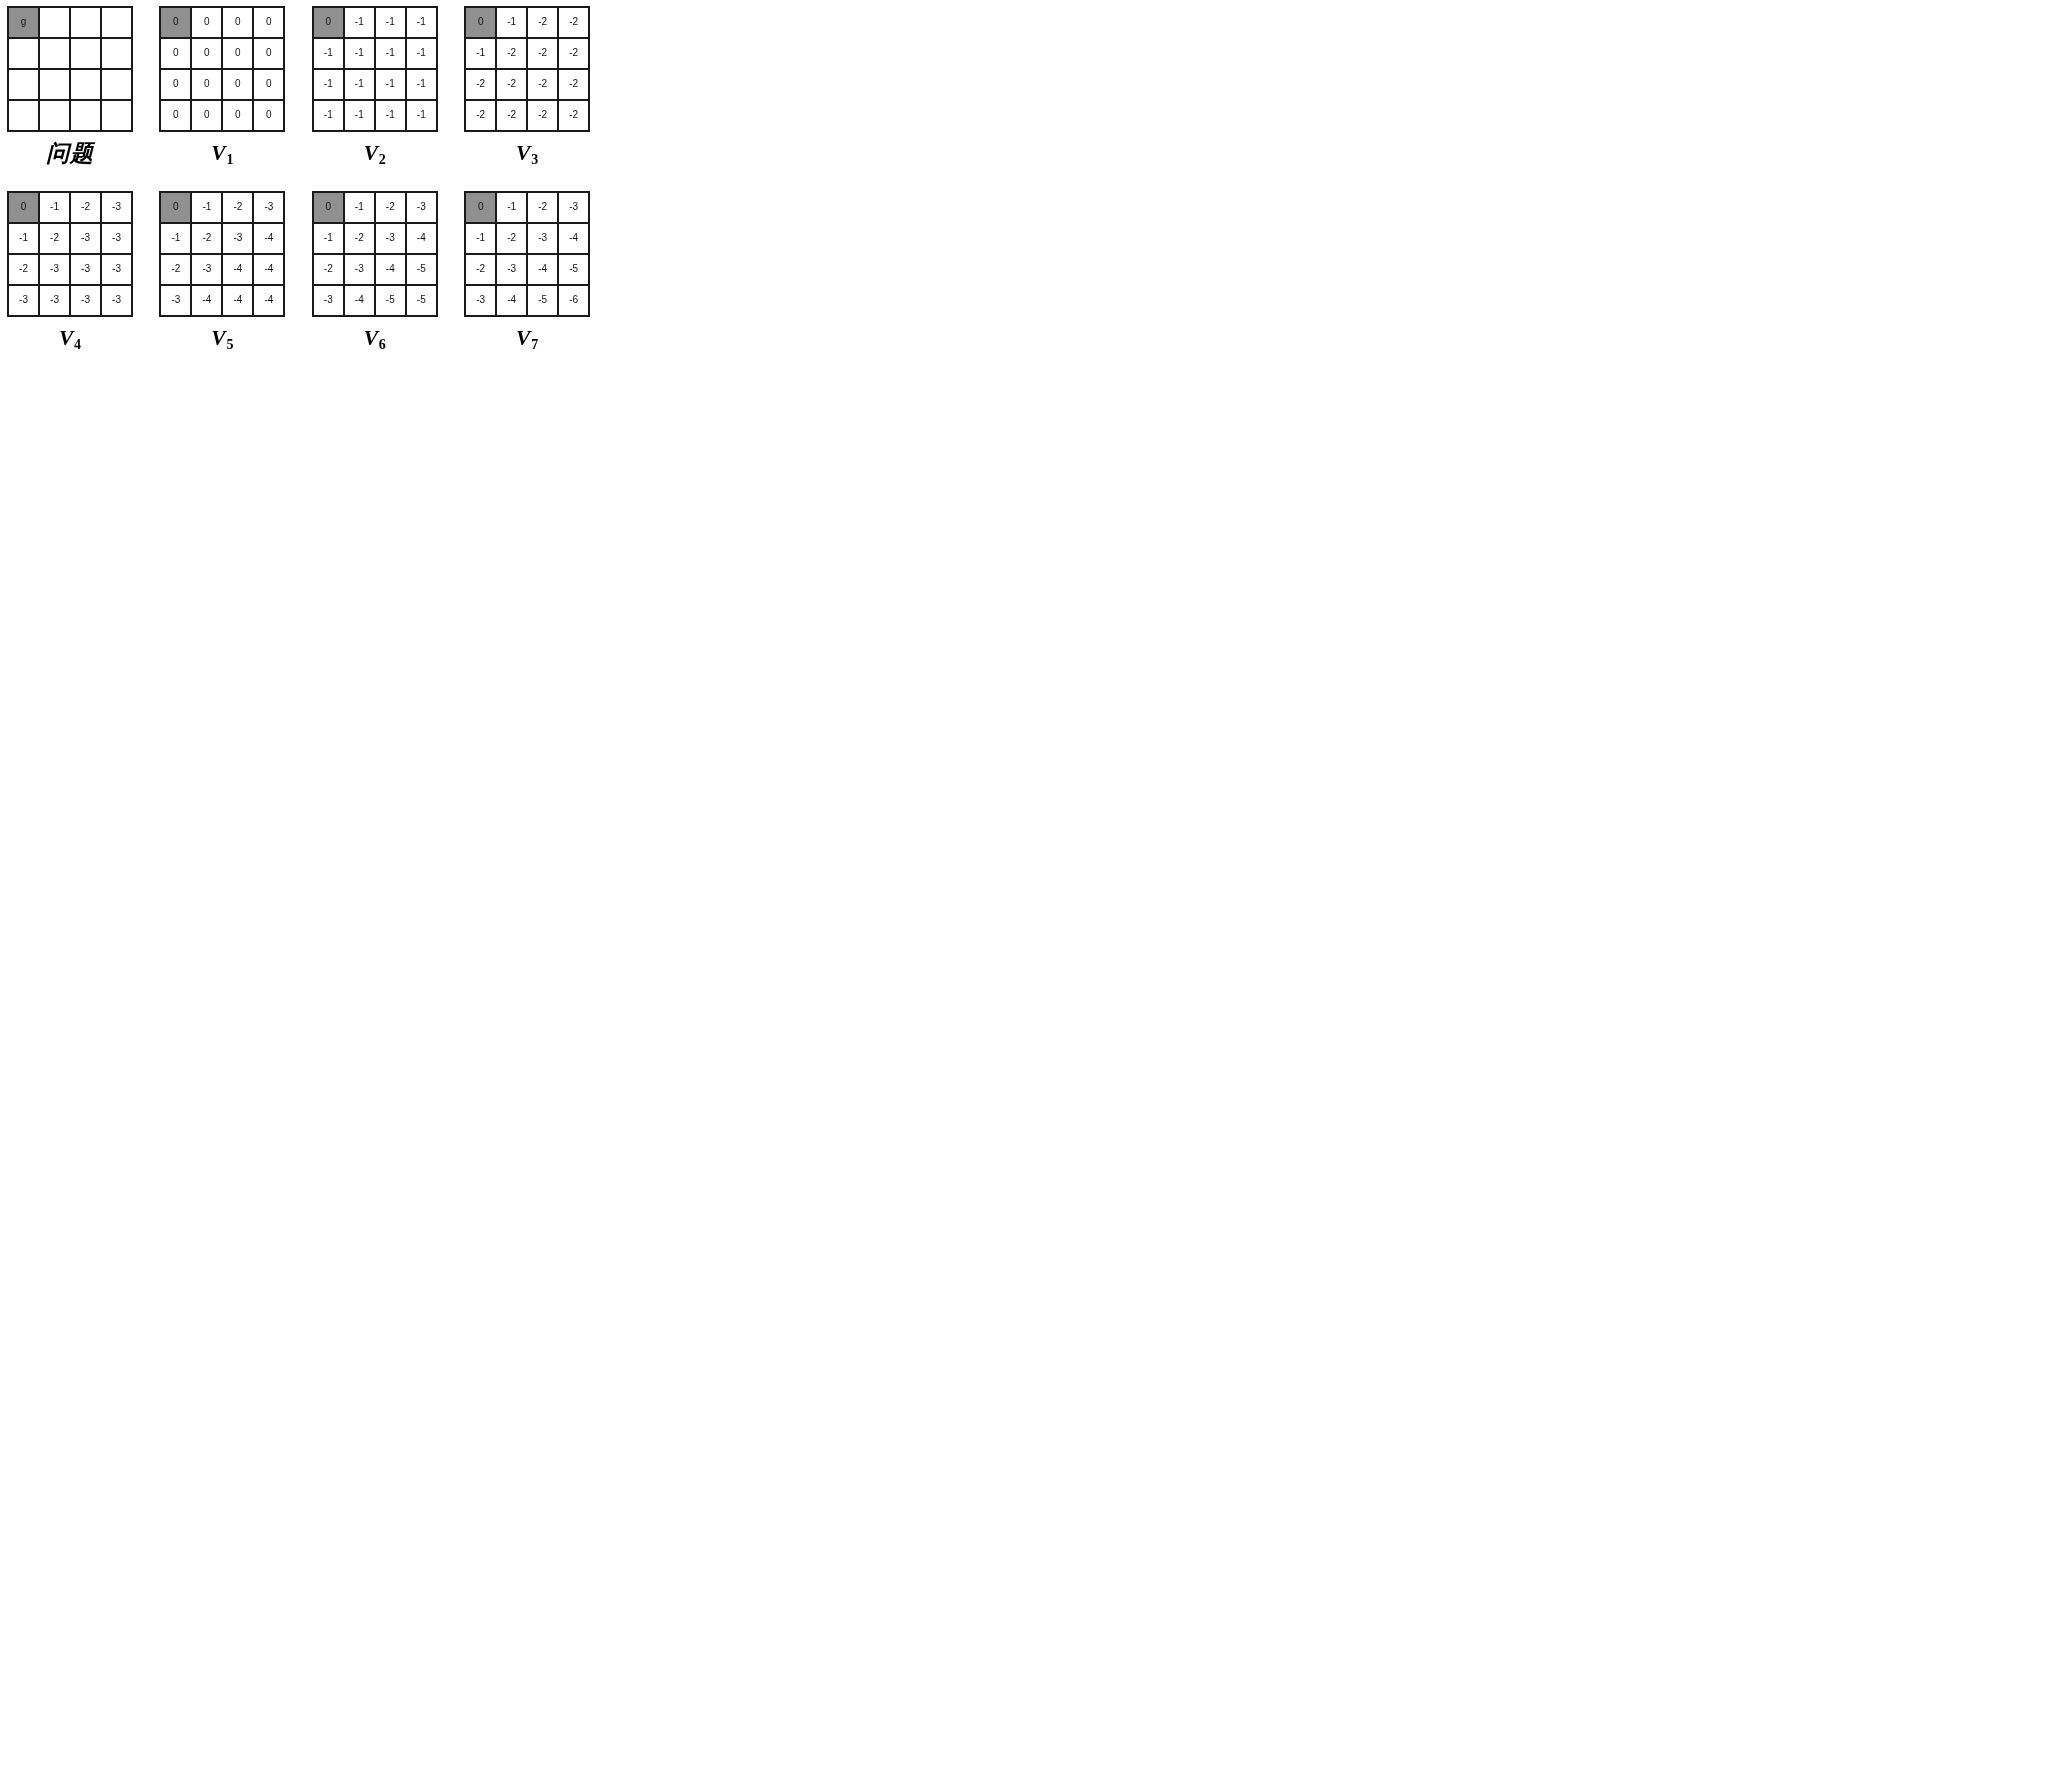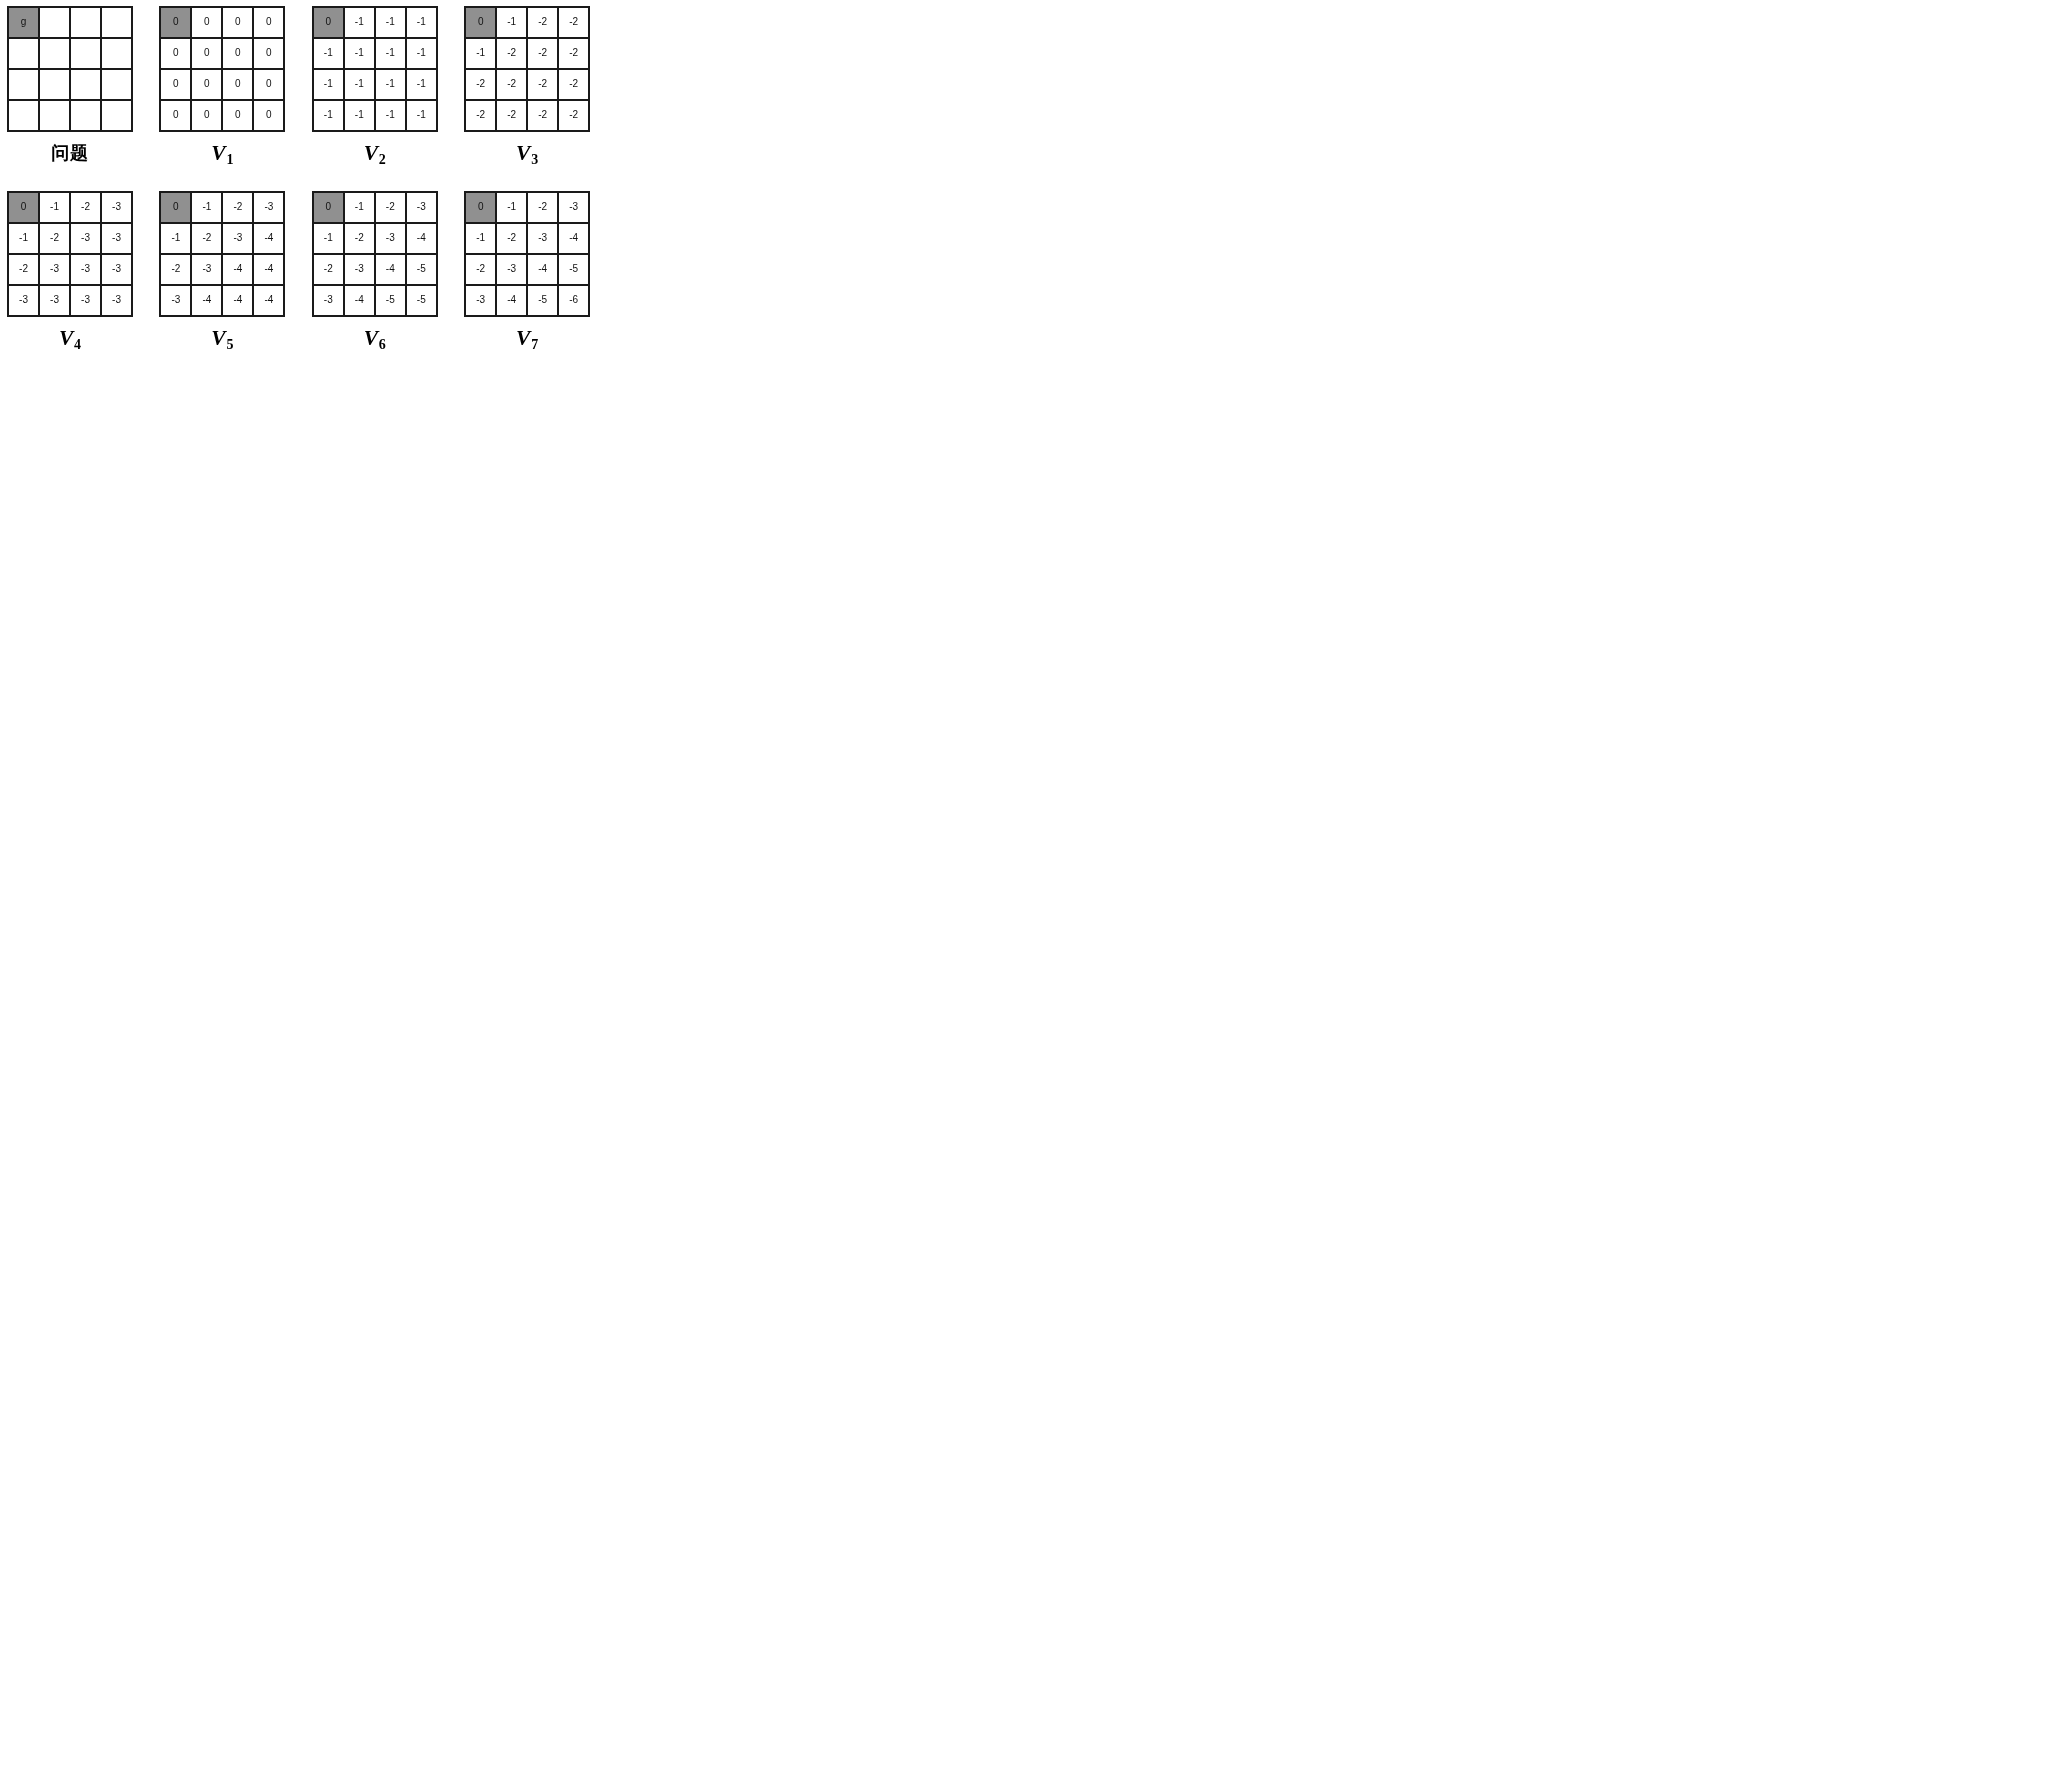--- a/index.html
+++ b/index.html
@@ -54,22 +54,23 @@
     height: 35px;
     margin-top: 4.1px;
     display: flex;
     align-items: center;
     justify-content: center;
     color: #000000;
   }
   .caption .cjk-label {
     font-family: "Liberation Serif", serif;
     font-weight: 700;
-    font-size: 18px;
+    font-size: 23px;
     letter-spacing: 0.8px;
+    font-style: italic;
   }
   .caption .vbase {
     font-family: "Liberation Serif", serif;
     font-style: italic;
     font-weight: 700;
     font-size: 21.5px;
     line-height: 1;
   }
   .caption .vsub {
     font-family: "Liberation Serif", serif;

